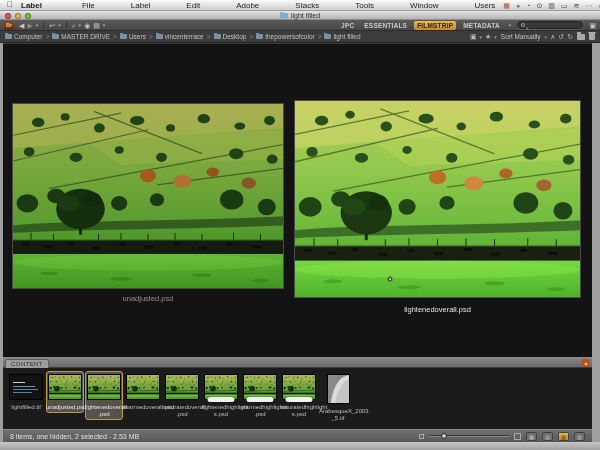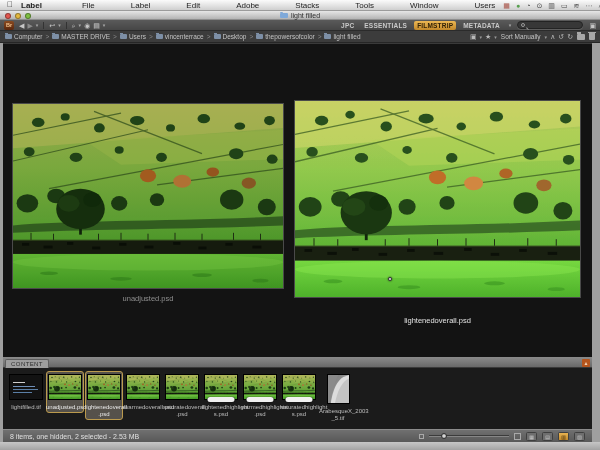--- a/index.html
+++ b/index.html
@@ -69,21 +69,21 @@
   .content { position:absolute; top:43px; left:3px; right:8px; height:314px;
     background:#131313; border-top:1px solid #3a3a3a; }
   .preview-img { position:absolute; border:1px solid #4a4a4a; overflow:hidden; background:#000; }
   .preview-img svg { width:100%; height:100%; display:block; }
   .preview-img.left { left:9px; top:59px; width:272px; height:186px; }
   .preview-img.left svg { filter:brightness(.96) saturate(1.05); }
   .preview-img.right { left:291px; top:56px; width:287px; height:198px; }
   .preview-img.right svg { filter:brightness(1.15) saturate(1.02); }
   .preview-name { position:absolute; font-size:7.5px; text-align:center; }
   .preview-name.left { left:9px; width:272px; top:250px; color:#8f8f8f; }
-  .preview-name.right { left:291px; width:287px; top:272px; color:#e2e2e2; }
+  .preview-name.right { left:291px; width:287px; top:261px; color:#e2e2e2; }
   .cursor-dot { position:absolute; left:385px; top:233px; width:4px; height:4px; border-radius:50%;
     background:#f4f4f4; border:1px solid #333; box-shadow:0 0 2px rgba(0,0,0,.8); }
 
   
   .tabstrip { position:absolute; top:357px; left:3px; right:8px; height:11px;
     background:linear-gradient(#8b8b8b,#696969); border-bottom:1px solid #3a3a3a; }
   .panel-tab { position:absolute; left:2px; top:1.5px; width:44px; height:9.5px; background:#9d9d9d;
     border-radius:2px 2px 0 0; border:1px solid #5e5e5e; border-bottom:0;
     font-size:6px; color:#2e2e2e; letter-spacing:.4px; display:flex; align-items:center; justify-content:center; }
   .scroll-arrow { position:absolute; right:2px; top:1.5px; width:8px; height:8px; background:#b5551d;

